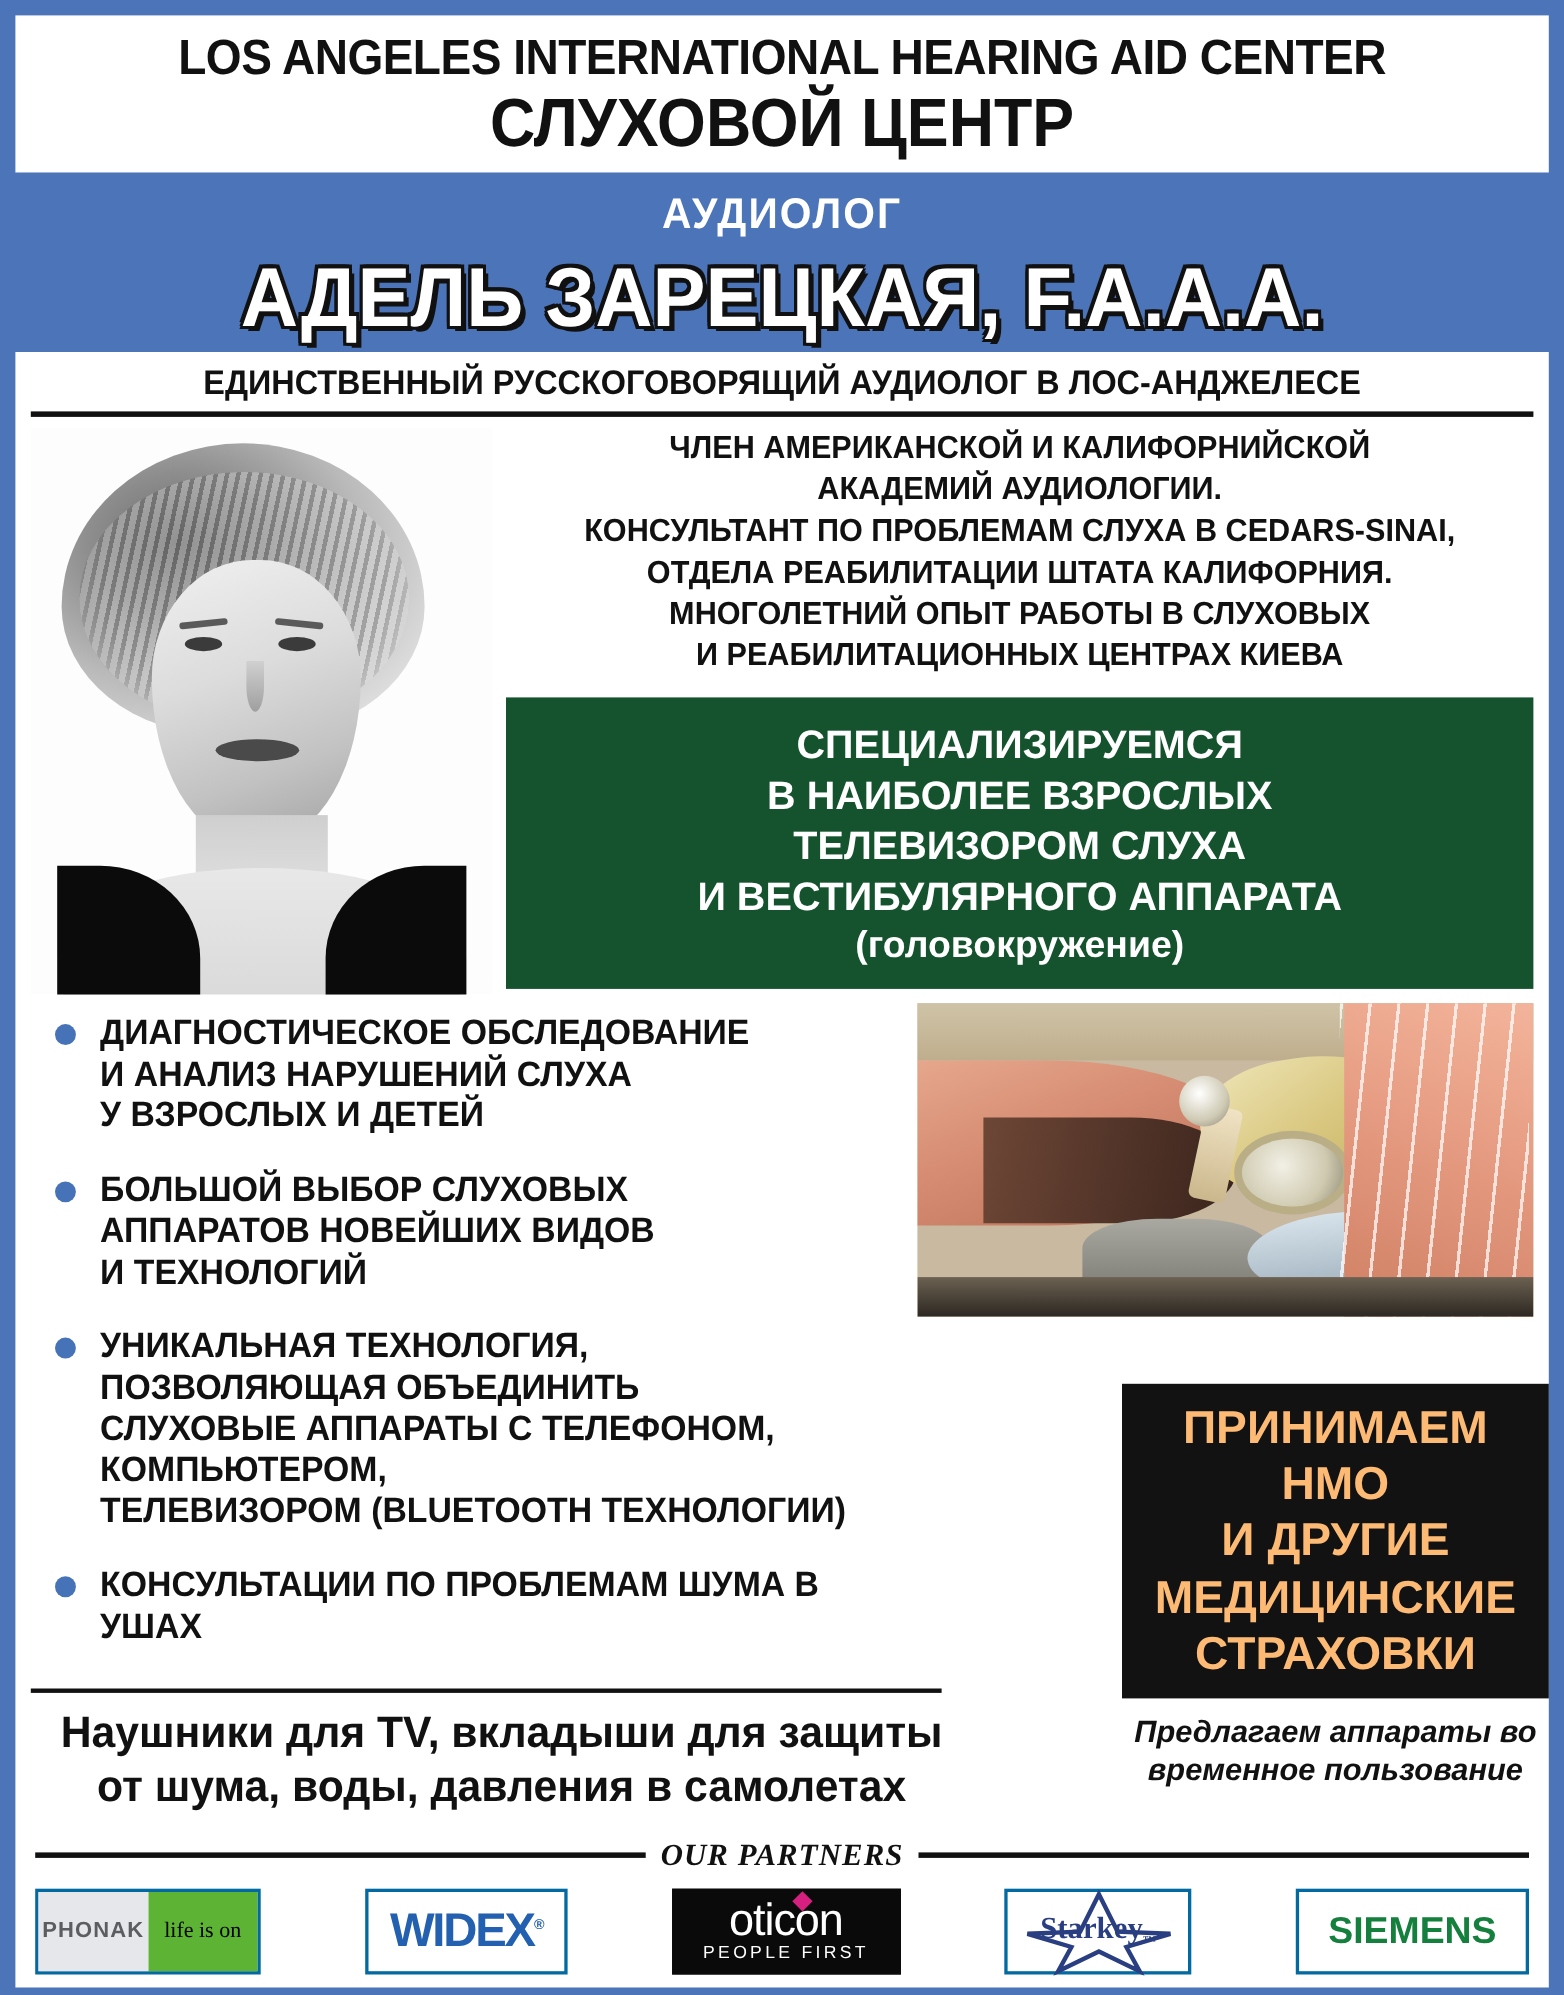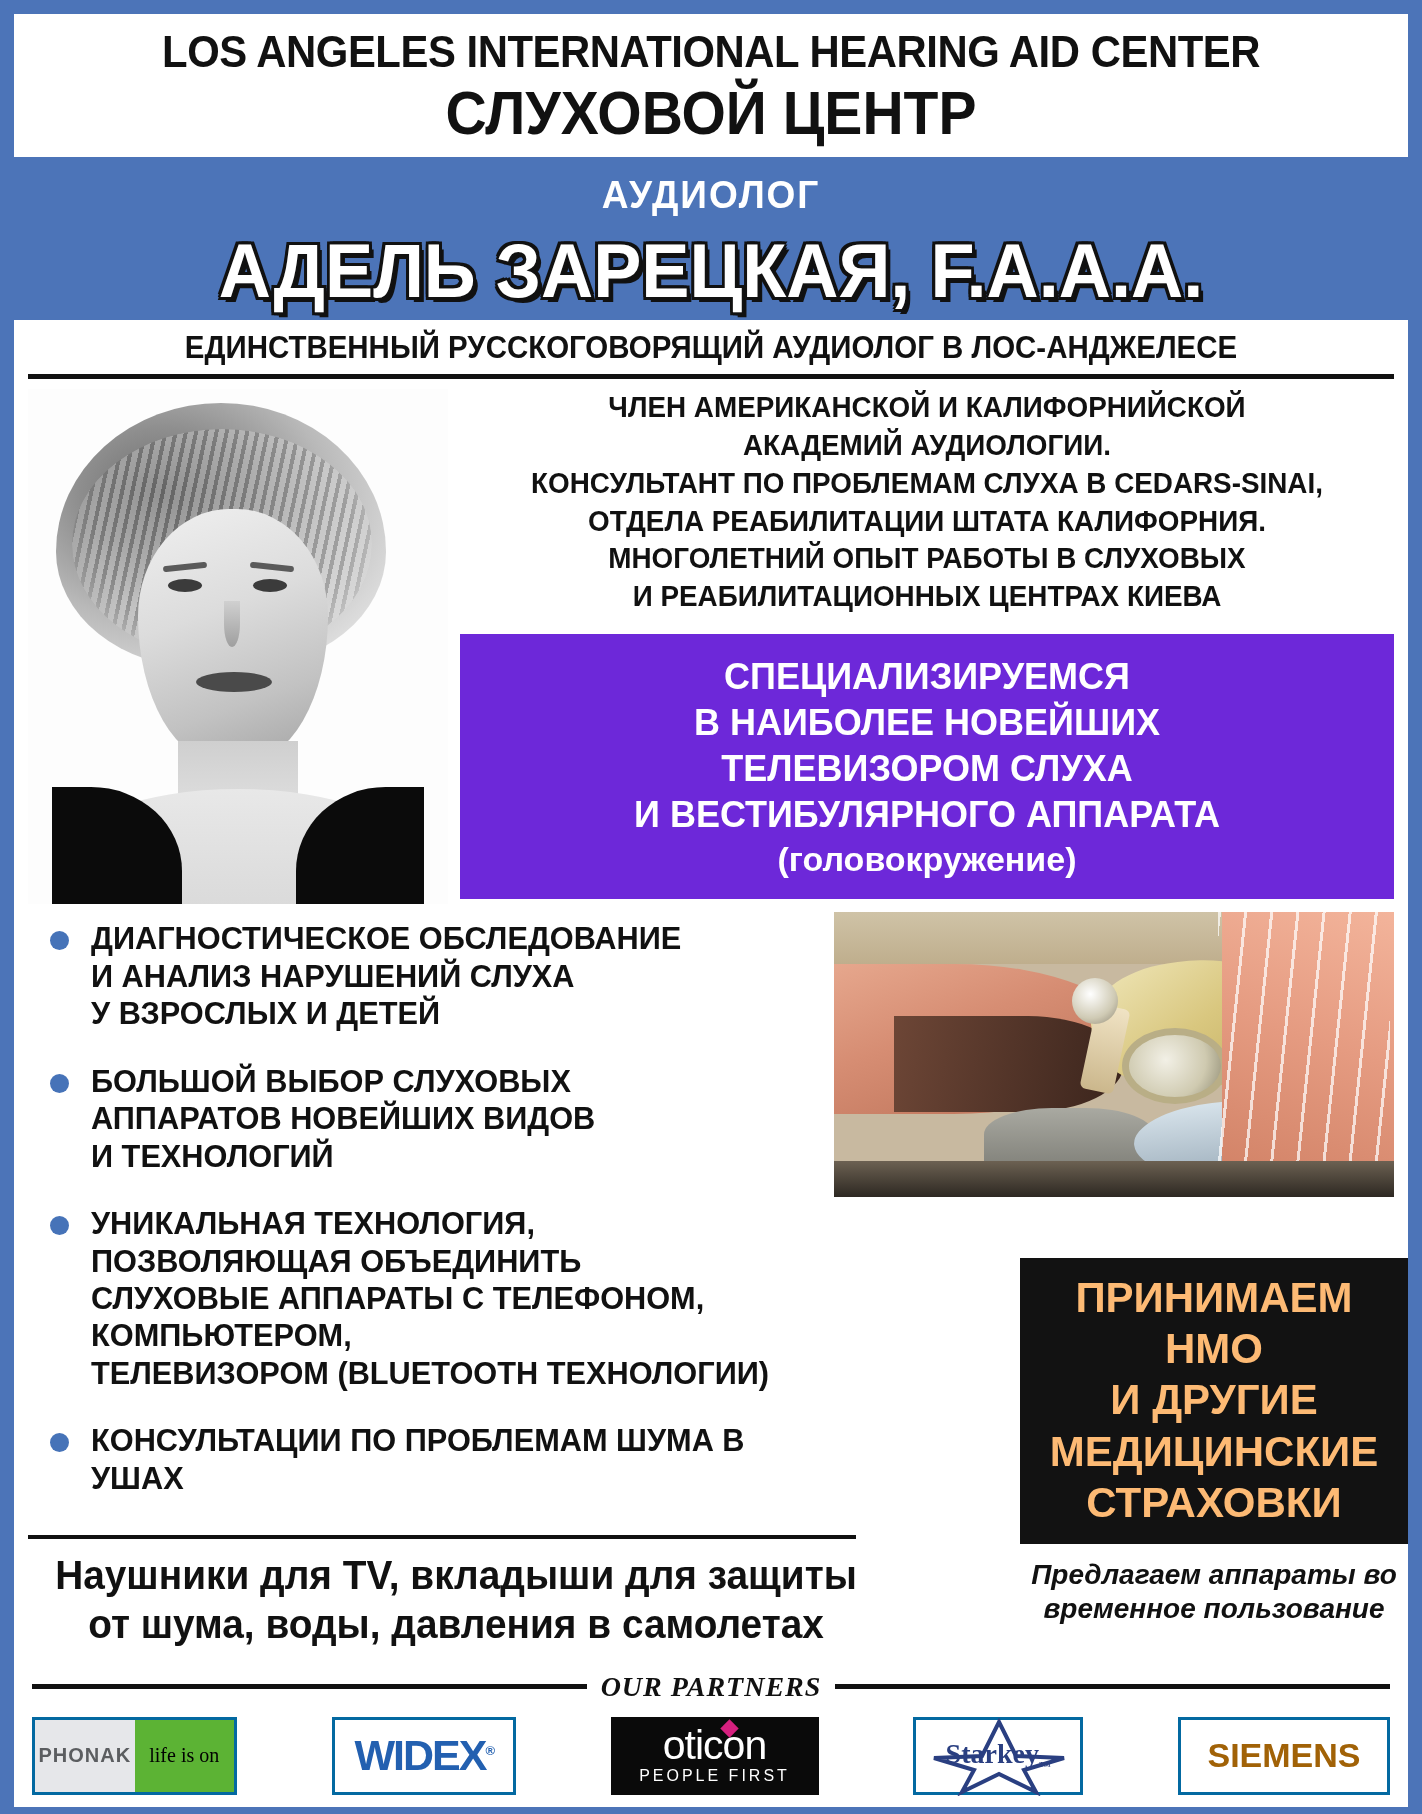--- a/index.html
+++ b/index.html
@@ -155,21 +155,21 @@
     font-size:29px;
     color:#111;
     line-height:1.30;
     transform:scaleX(0.96);
     white-space:nowrap;
   }
 
   
   .spec-box{
     margin-top:18px;
-    background:#6d28d9;
+    background:#14532d;
     padding:20px 10px 18px 10px;
     text-align:center;
   }
   .spec-line{
     font-family:"Liberation Sans",sans-serif;
     font-weight:bold;
     font-size:36px;
     color:#ffffff;
     line-height:1.28;
     white-space:nowrap;
@@ -317,21 +317,21 @@
   .oti-t{font-family:"Liberation Sans",sans-serif;font-size:41px;color:#ffffff;line-height:0.95;letter-spacing:-1px;position:relative;}
   .oti-dia{position:absolute;width:13px;height:13px;background:#d6207f;transform:rotate(45deg);left:60px;top:-4px;}
   .oti-s{font-family:"Liberation Sans",sans-serif;font-size:16px;color:#ffffff;letter-spacing:3px;margin-top:2px;}
   .lg-starkey{width:170px;position:relative;}
   .star{position:absolute;left:50%;top:50%;transform:translate(-50%,-54%);
     width:0;height:0;}
   .star svg{position:absolute;left:-74px;top:-38px;}
   .starkey-t{font-family:"Liberation Serif",serif;font-weight:bold;font-size:28px;color:#2a3f81;position:relative;z-index:2;}
   .starkey-t sub{font-size:12px;}
   .lg-siemens{width:212px;}
-  .sie-t{font-family:"Liberation Sans",sans-serif;font-weight:bold;font-size:34px;color:#a16207;letter-spacing:0px;}
+  .sie-t{font-family:"Liberation Sans",sans-serif;font-weight:bold;font-size:34px;color:#15803d;letter-spacing:0px;}
 
   
   .footer{
     background:#4c74b8;text-align:center;padding:14px 0 6px 0;
   }
 </style>
 </head>
 <body>
 
 <div class="ad">
@@ -373,21 +373,21 @@
       <div class="credentials">
         <div class="cred-line">ЧЛЕН АМЕРИКАНСКОЙ И КАЛИФОРНИЙСКОЙ</div>
         <div class="cred-line">АКАДЕМИЙ АУДИОЛОГИИ.</div>
         <div class="cred-line">КОНСУЛЬТАНТ ПО ПРОБЛЕМАМ СЛУХА В CEDARS-SINAI,</div>
         <div class="cred-line">ОТДЕЛА РЕАБИЛИТАЦИИ ШТАТА КАЛИФОРНИЯ.</div>
         <div class="cred-line">МНОГОЛЕТНИЙ ОПЫТ РАБОТЫ В СЛУХОВЫХ</div>
         <div class="cred-line">И РЕАБИЛИТАЦИОННЫХ ЦЕНТРАХ КИЕВА</div>
 
         <div class="spec-box">
           <div class="spec-line">СПЕЦИАЛИЗИРУЕМСЯ</div>
-          <div class="spec-line">В НАИБОЛЕЕ НОВЕЙШИХ</div>
+          <div class="spec-line">В НАИБОЛЕЕ ВЗРОСЛЫХ</div>
           <div class="spec-line">ТЕЛЕВИЗОРОМ СЛУХА</div>
           <div class="spec-line">И ВЕСТИБУЛЯРНОГО АППАРАТА</div>
           <div class="spec-line small">(головокружение)</div>
         </div>
       </div>
     </div>
 
     <div class="row-mid">
       <div class="bullets">
 

